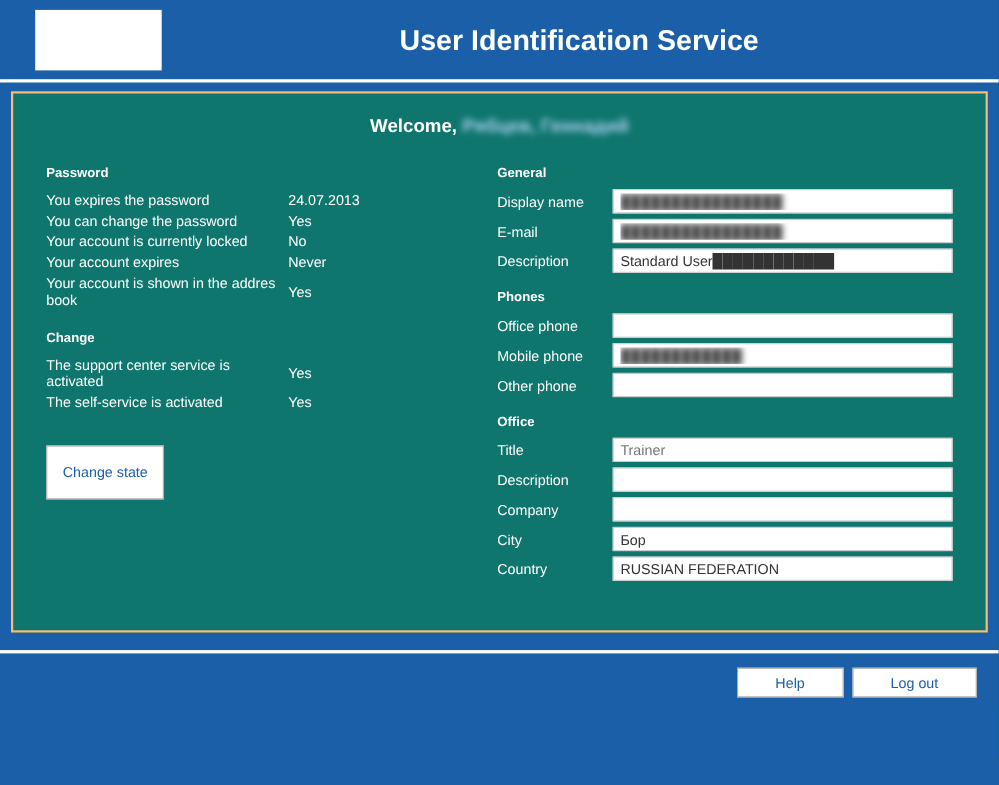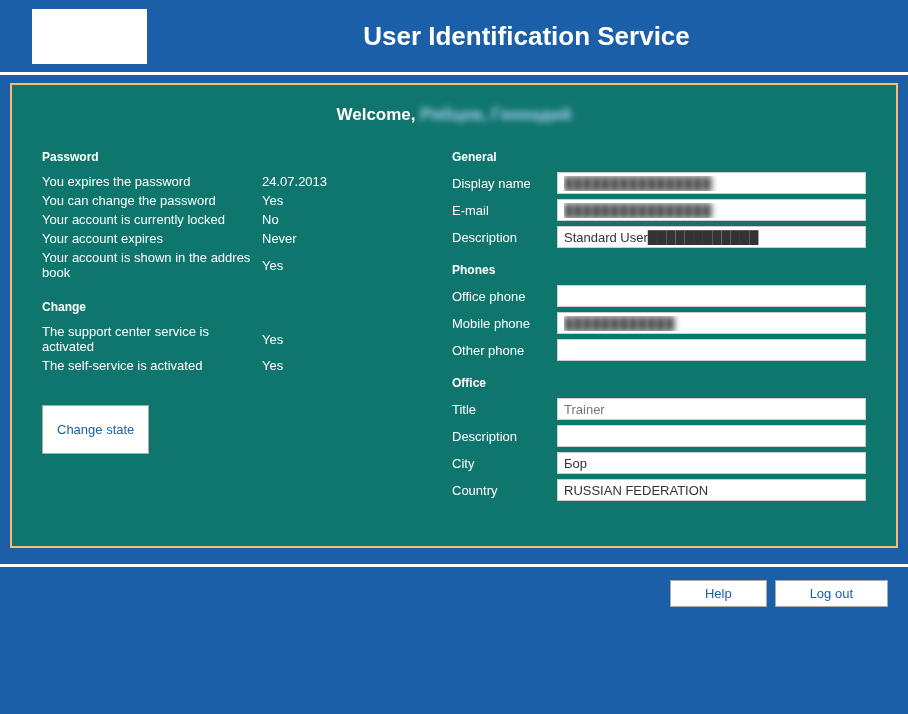--- a/index.html
+++ b/index.html
@@ -261,20 +261,24 @@
           <div class="section-heading">Office</div>
           <div class="field-row">
             <div class="field-label">Title</div>
             <input type="text" class="field-input" placeholder="Trainer" value="" style="">
           </div>
           <div class="field-row">
             <div class="field-label">Description</div>
             <input type="text" class="field-input" value="" style="">
           </div>
           <div class="field-row">
+            <div class="field-label">Company</div>
+            <input type="text" class="field-input" value="" style="">
+          </div>
+          <div class="field-row">
             <div class="field-label">City</div>
             <input type="text" class="field-input" placeholder="Бор" value="Бор" style="">
           </div>
           <div class="field-row">
             <div class="field-label">Country</div>
             <input type="text" class="field-input" placeholder="RUSSIAN FEDERATION" value="RUSSIAN FEDERATION" style="">
           </div>
         </div>
 
       </div>

